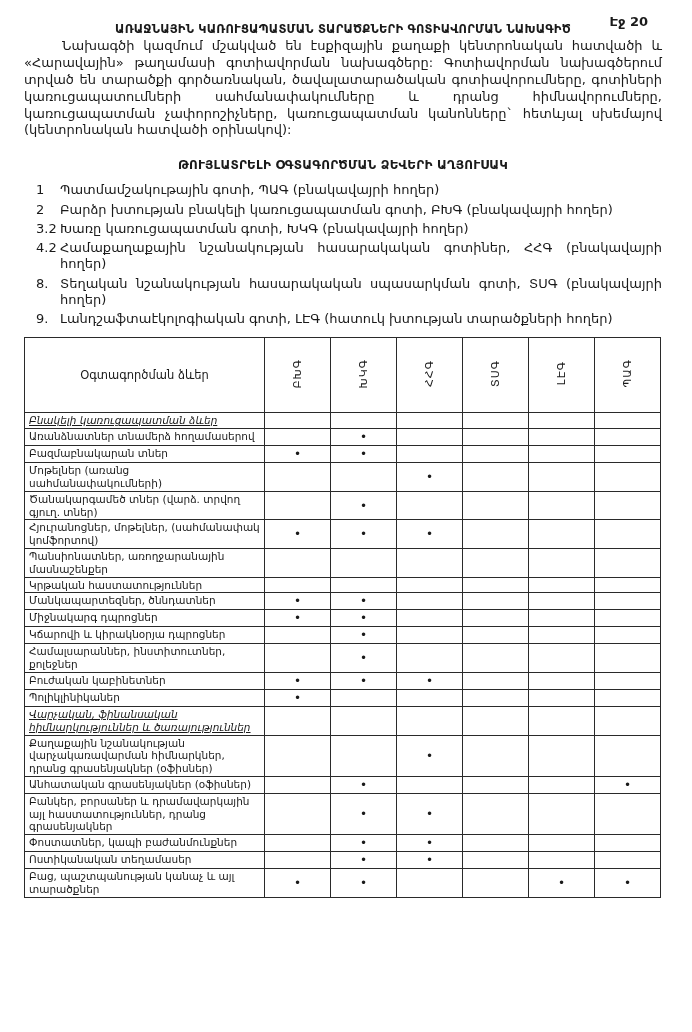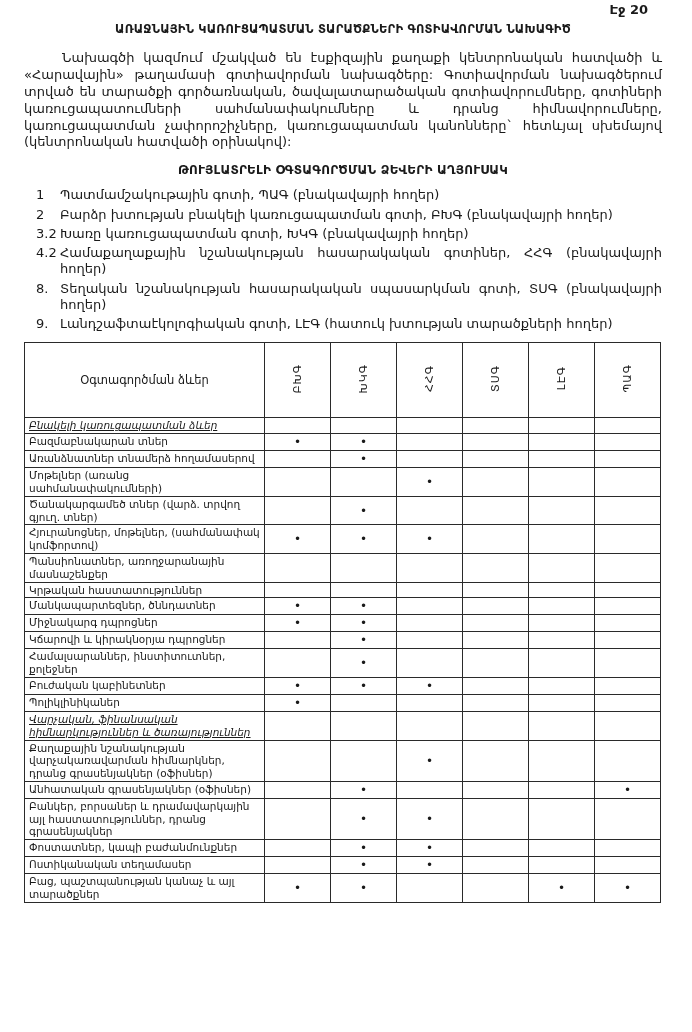--- a/index.html
+++ b/index.html
@@ -13,41 +13,41 @@
     height: 1032px;
     background: #ffffff;
     color: #1a1a1a;
     font-family: "DejaVu Sans", sans-serif;
     box-sizing: border-box;
     padding: 6px 30px 6px 24px;
     overflow: hidden;
   }
   .page-num {
     position: absolute;
-    top: 2px;
+    top: 14px;
     right: 44px;
     font-size: 13px;
     font-weight: bold;
   }
   .doc-title {
     margin-top: 16px;
     text-align: center;
     font-size: 11.5px;
     letter-spacing: 0.2px;
     font-weight: bold;
   }
   .intro {
-    margin-top: 14px;
+    margin-top: 2px;
     font-size: 13px;
     line-height: 1.3;
     text-align: justify;
     text-indent: 38px;
   }
   .table-title {
-    margin: 12px 0 10px 0;
+    margin: 19px 0 10px 0;
     text-align: center;
     font-size: 12px;
     font-weight: bold;
     letter-spacing: 0.2px;
   }
   .zones-list {
     font-size: 13px;
     line-height: 1.25;
     margin-top: 4px;
   }
@@ -174,31 +174,31 @@
         <tr class="section-row">
           <td class="label-cell">Բնակելի կառուցապատման ձևեր</td>
           <td class="dot-cell"></td>
           <td class="dot-cell"></td>
           <td class="dot-cell"></td>
           <td class="dot-cell"></td>
           <td class="dot-cell"></td>
           <td class="dot-cell"></td>
         </tr>
         <tr>
+          <td class="label-cell">Առանձնատներ տնամերձ հողամասերով</td>
+          <td class="dot-cell"></td>
+          <td class="dot-cell">•</td>
+          <td class="dot-cell"></td>
+          <td class="dot-cell"></td>
+          <td class="dot-cell"></td>
+          <td class="dot-cell"></td>
+        </tr>
+        <tr>
           <td class="label-cell">Բազմաբնակարան տներ</td>
           <td class="dot-cell">•</td>
-          <td class="dot-cell">•</td>
-          <td class="dot-cell"></td>
-          <td class="dot-cell"></td>
-          <td class="dot-cell"></td>
-          <td class="dot-cell"></td>
-        </tr>
-        <tr>
-          <td class="label-cell">Առանձնատներ տնամերձ հողամասերով</td>
-          <td class="dot-cell"></td>
           <td class="dot-cell">•</td>
           <td class="dot-cell"></td>
           <td class="dot-cell"></td>
           <td class="dot-cell"></td>
           <td class="dot-cell"></td>
         </tr>
         <tr>
           <td class="label-cell">Մոթելներ (առանց սահմանափակումների)</td>
           <td class="dot-cell"></td>
           <td class="dot-cell"></td>

